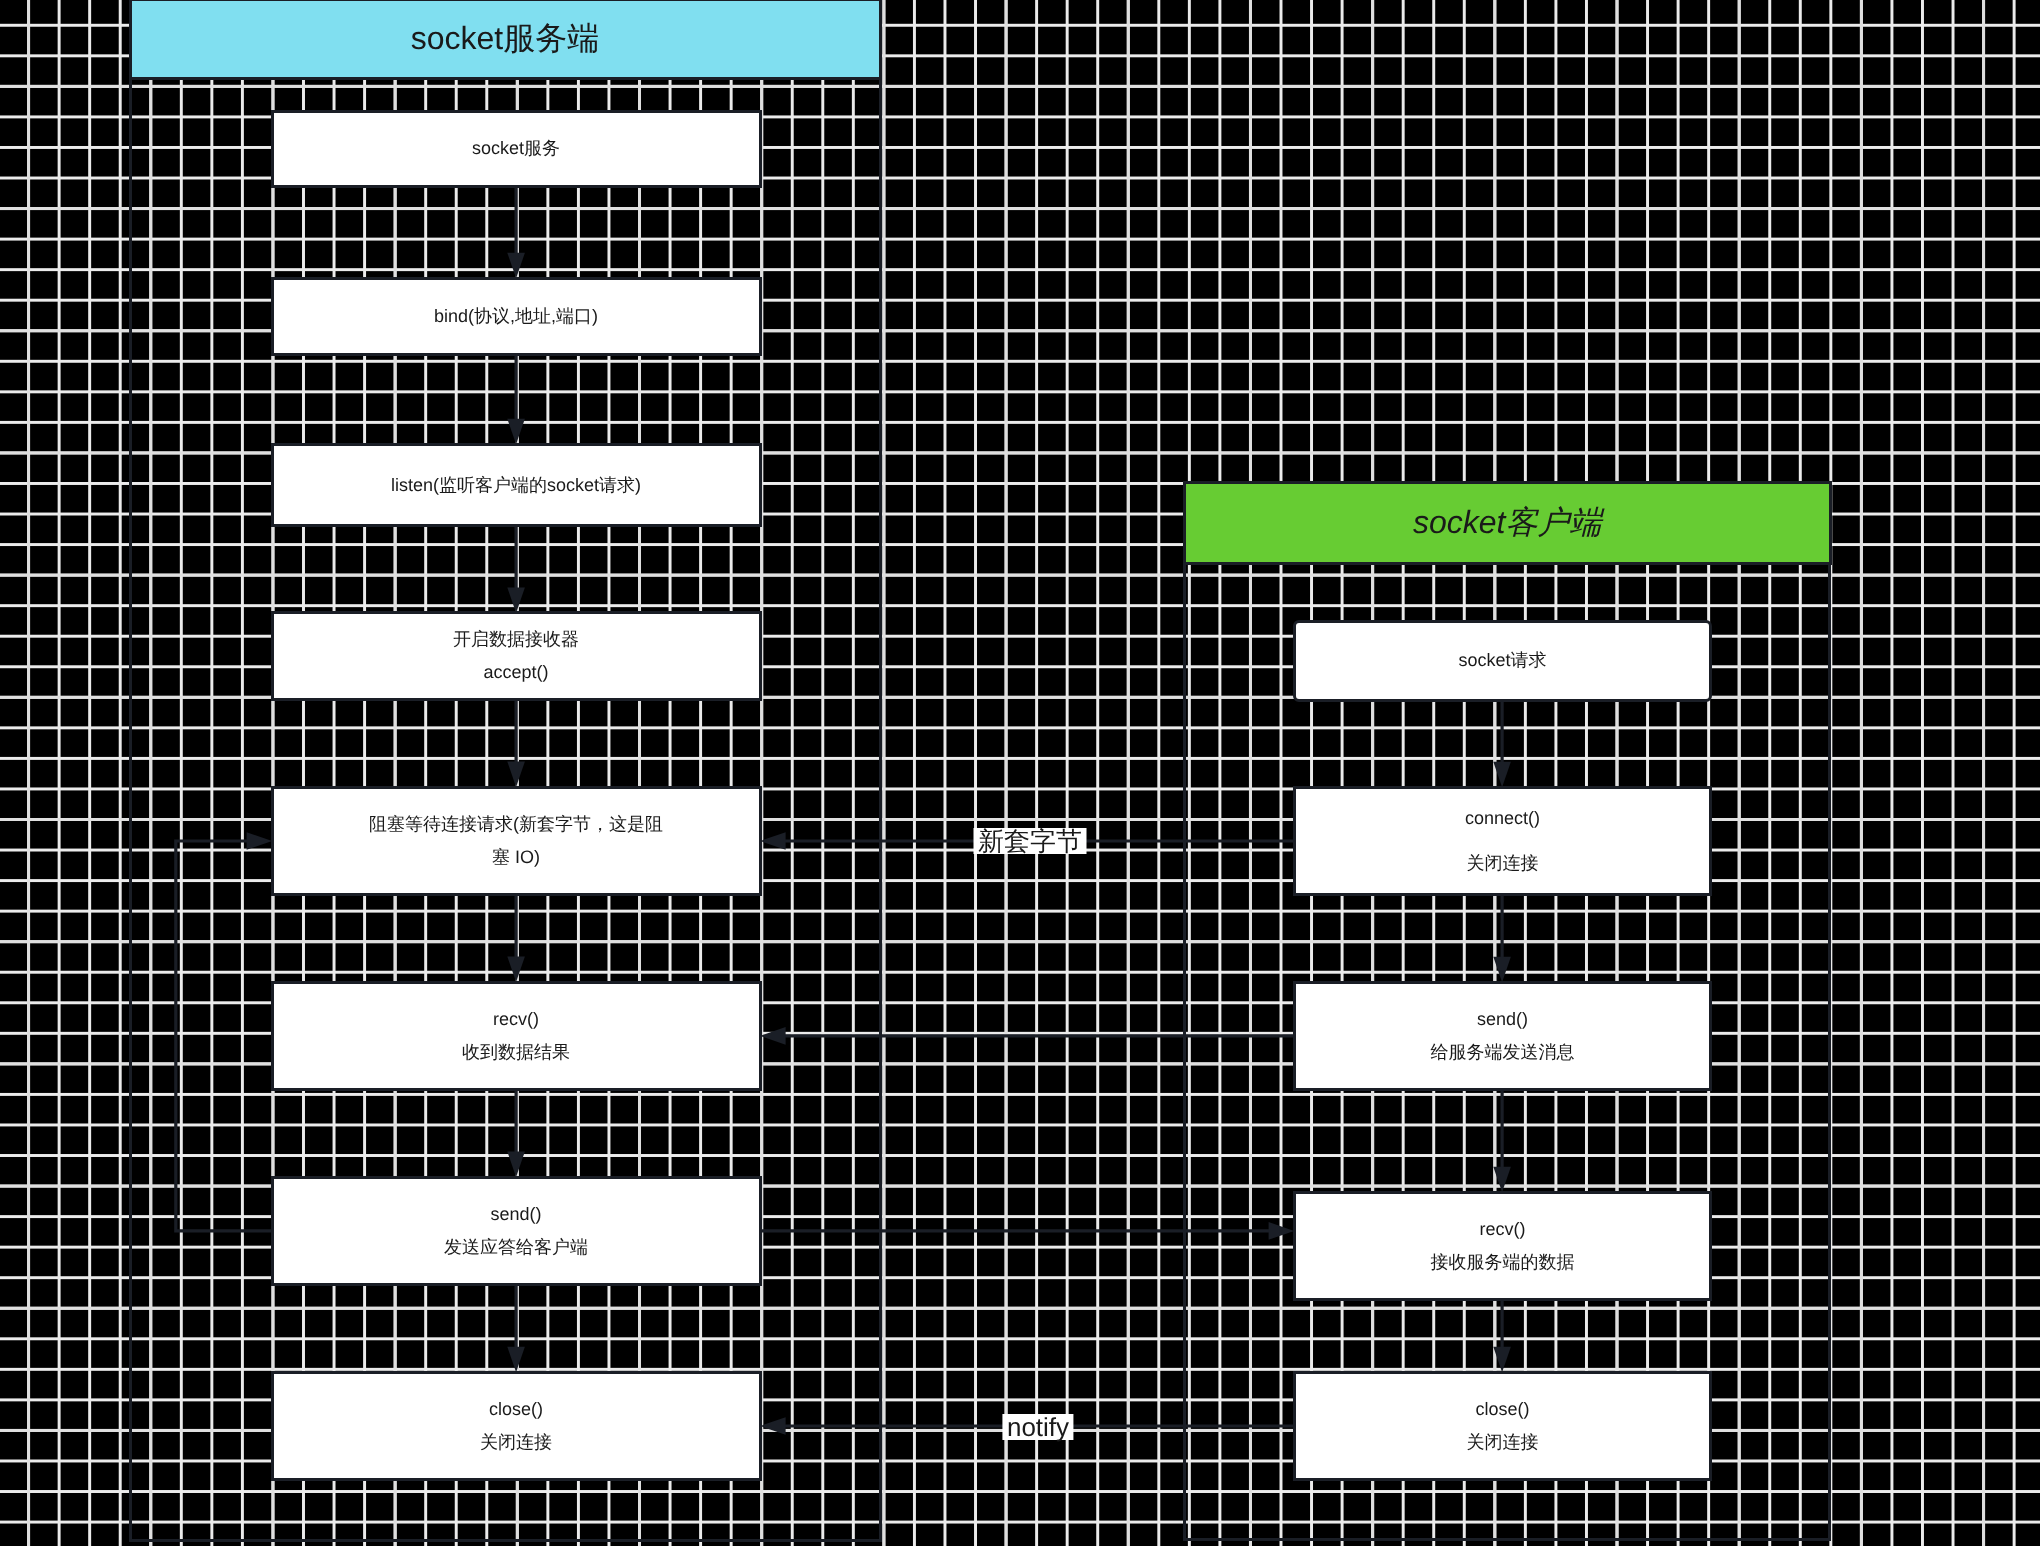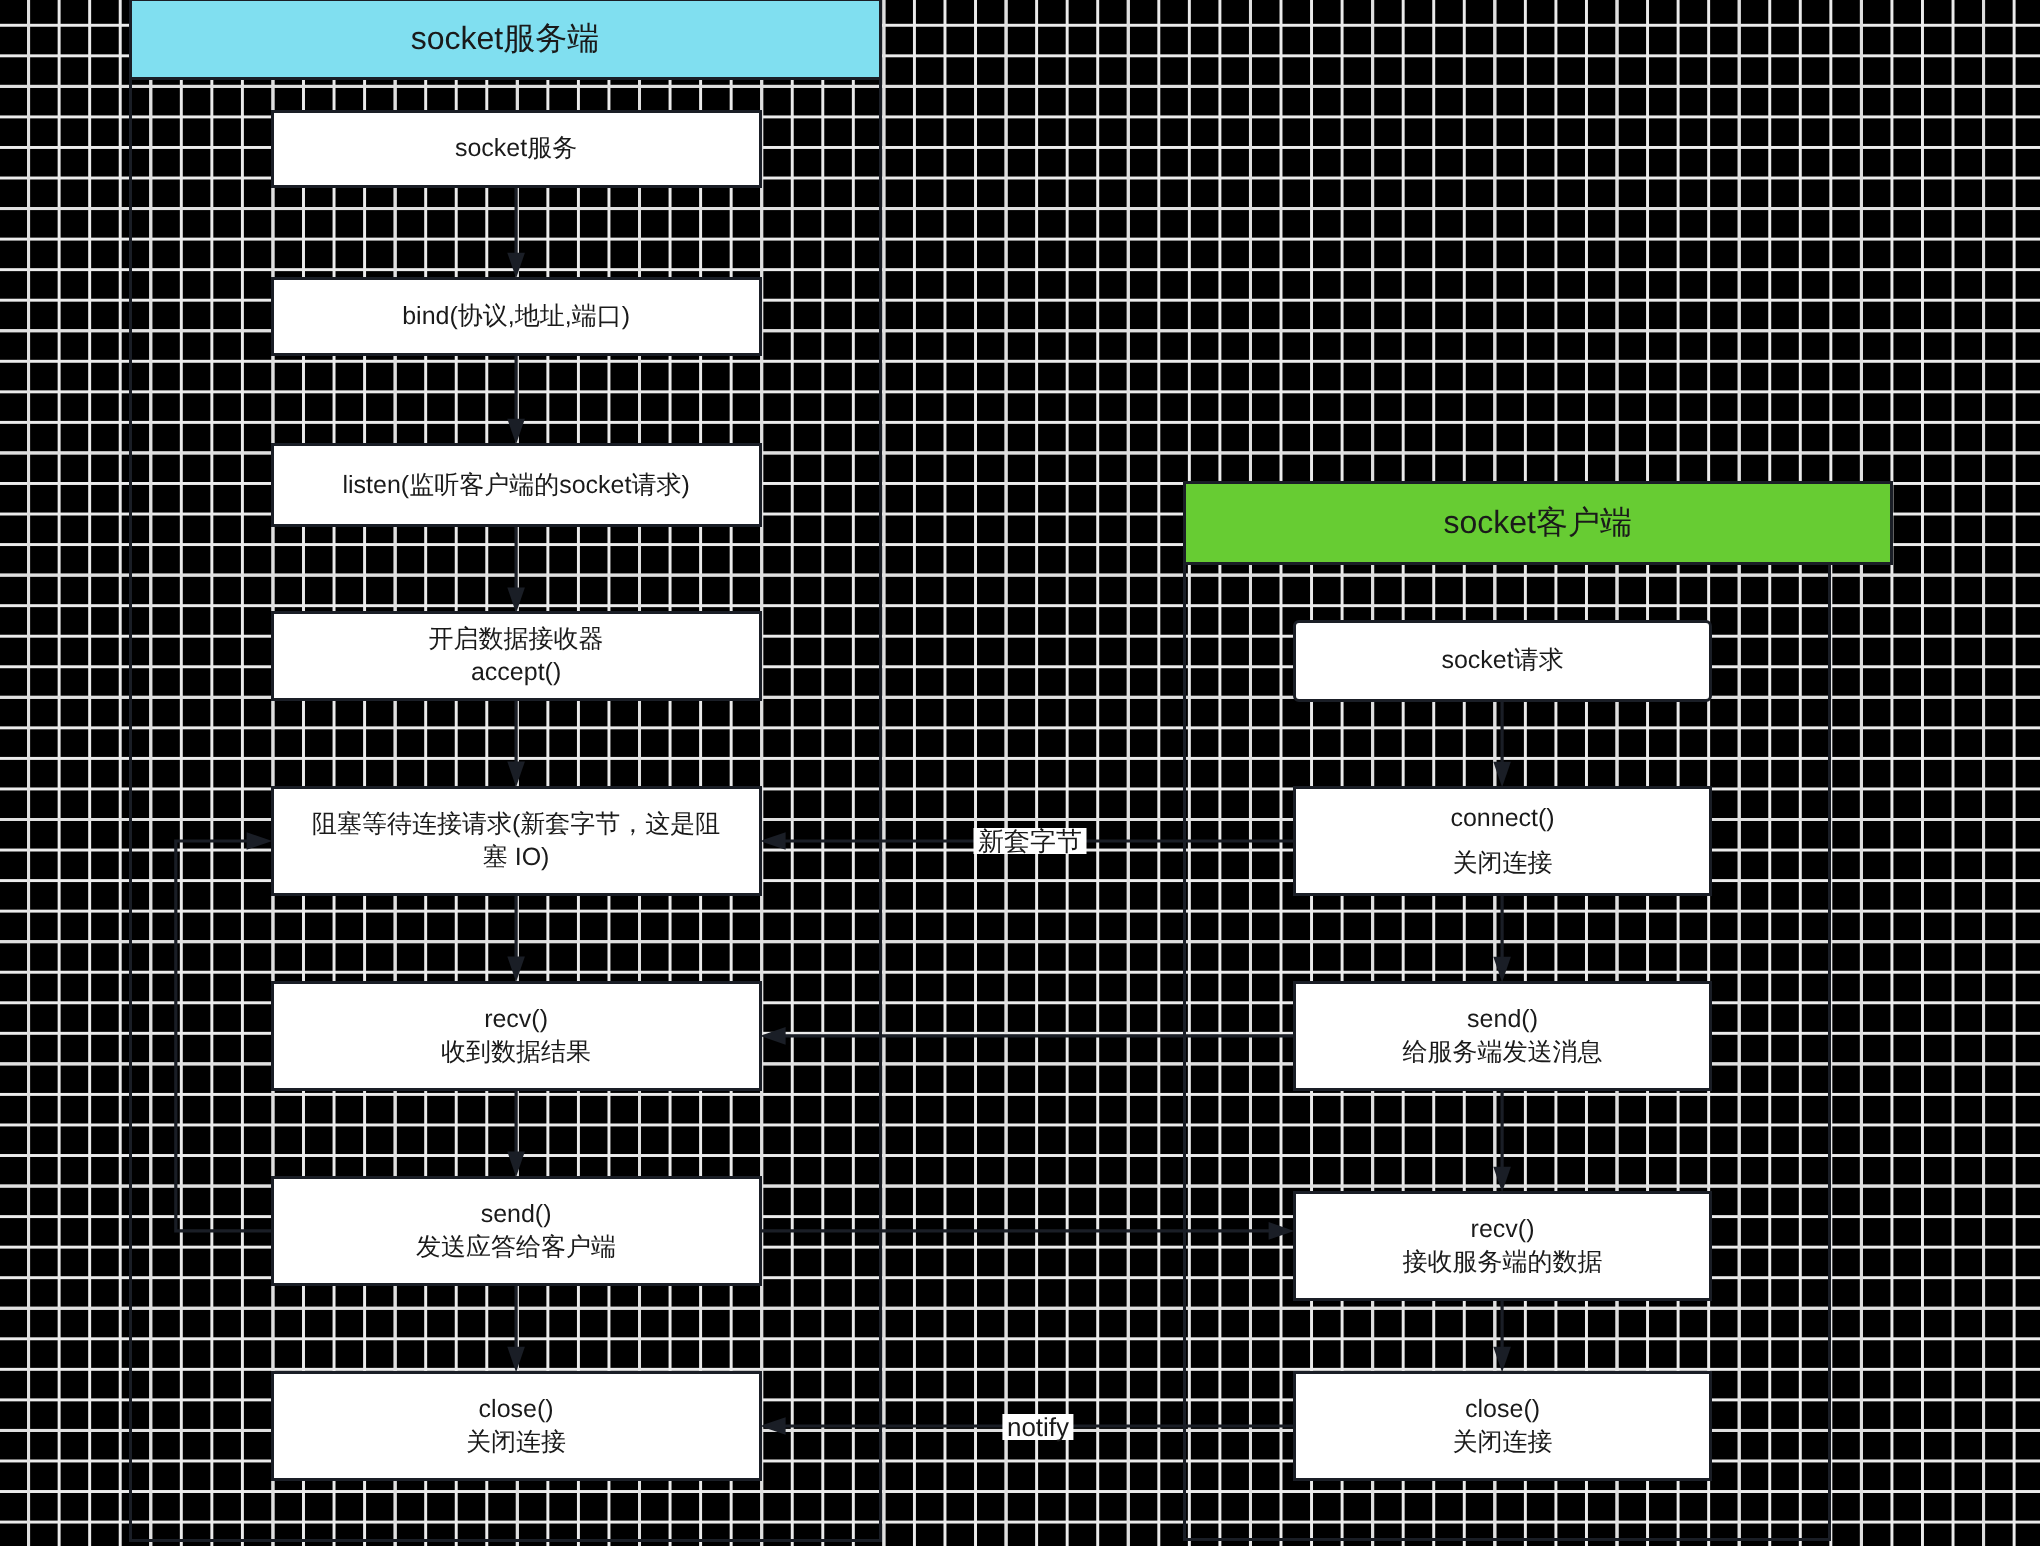--- a/index.html
+++ b/index.html
@@ -17,21 +17,21 @@
           linear-gradient(to bottom, #ebebeb 2.6px, transparent 2.6px);
         background-size: 122.2px 122.2px, 122.2px 122.2px, 30.55px 30.55px, 30.55px 30.55px;
         background-position: 27.1px 0px, 0px 84.9px, 27.1px 0px, 0px 84.9px;
   }
   .pool{position:absolute;box-sizing:border-box;border:3px solid #1a1e26;background:transparent;}
   .pool-head{position:absolute;box-sizing:border-box;border:3px solid #1a1e26;
              display:flex;align-items:center;justify-content:center;}
   .pool-head span{font-size:32px;color:#1a1a1a;letter-spacing:0px;}
   .node{position:absolute;box-sizing:border-box;border:3px solid #1a1e26;background:#fff;
         display:flex;flex-direction:column;align-items:center;justify-content:center;
-        font-size:25px;color:#1a1a1a;line-height:33px;text-align:center;}
+        font-size:18px;color:#1a1a1a;line-height:33px;text-align:center;}
   .node div{white-space:pre;}
   .edgelbl{position:absolute;background:#fff;font-size:26px;color:#1a1a1a;padding:0 4.5px;
            transform:translate(-50%,-50%);white-space:nowrap;line-height:1;}
   svg.edges{position:absolute;left:0;top:0;width:2040px;height:1546px;overflow:visible;}
 </style>
 </head>
 <body>
 
 <div id="canvas">
   <div id="grid"></div>
@@ -101,21 +101,21 @@
         <polygon fill="#1a1e26" points="272.1,841 246.60000000000002,849.8 246.60000000000002,832.2"></polygon>
       </g>
     </svg>
 
   <div class="pool" style="left: 128.5px; top: -1.7px; width: 753px; height: 1543.2px;"></div>
   <div class="pool-head" style="left: 128.5px; top: -1.7px; width: 753px; height: 81.8px; background: rgb(128, 223, 240);">
     <span>socket服务端</span>
   </div>
 
   <div class="pool" style="left: 1182.7px; top: 480.8px; width: 648.8px; height: 1060.7px;"></div>
-  <div class="pool-head" style="left: 1182.7px; top: 480.8px; width: 710px; height: 83.9px; background: rgb(103, 204, 51);">
+  <div class="pool-head" style="left: 1182.7px; top: 480.8px; width: 649px; height: 83.9px; background: rgb(103, 204, 51); font-style: italic;">
     <span>socket客户端</span>
   </div>
 
   <div class="node" style="left: 270.6px; top: 109.8px; width: 491px; height: 78px;">
     <div>socket服务</div>
   </div>
   <div class="node" style="left: 270.6px; top: 442.7px; width: 491px; height: 84.8px;">
     <div>listen(监听客户端的socket请求)</div>
   </div>
   <div class="node" style="left: 270.6px; top: 276.8px; width: 491px; height: 79px;">

